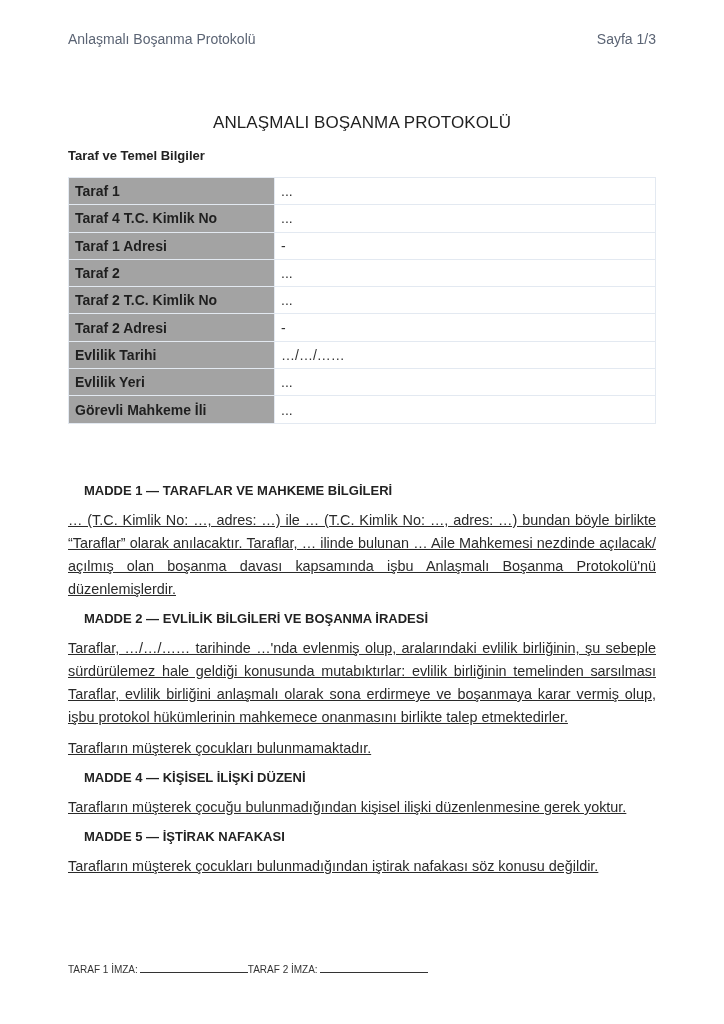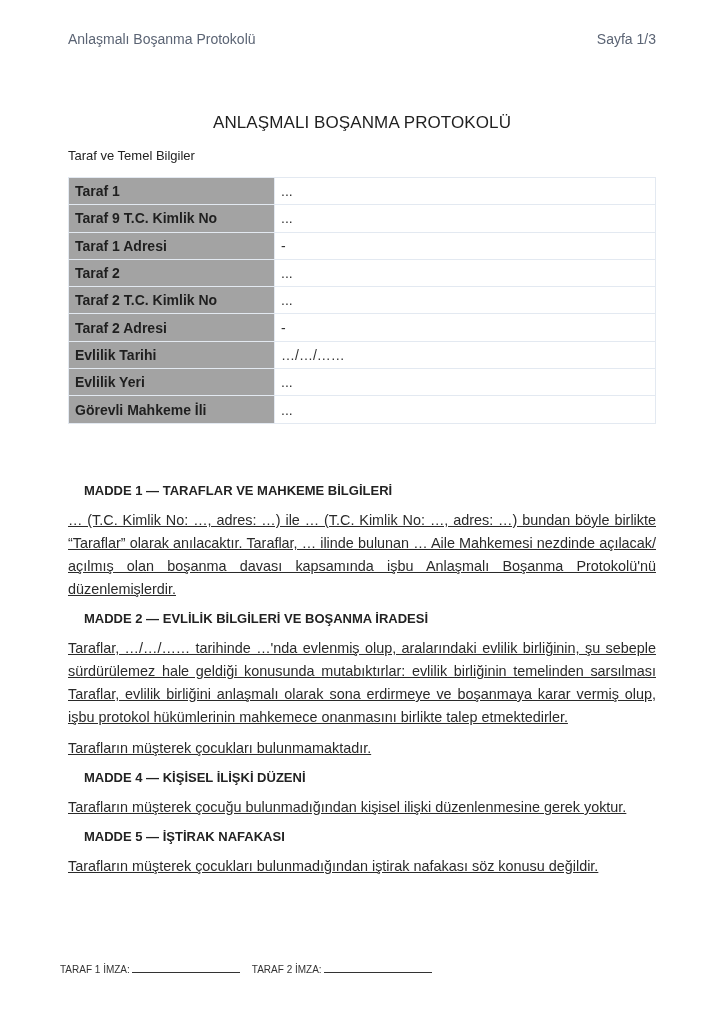--- a/index.html
+++ b/index.html
@@ -3,30 +3,30 @@
 <meta charset="utf-8">
 <style>
   html, body { margin: 0; padding: 0; background: #ffffff; }
   body { width: 724px; height: 1024px; position: relative; overflow: hidden;
          font-family: "Liberation Sans", sans-serif; color: #1f1f1f; }
   .header { position: absolute; top: 29px; left: 68px; right: 68px; height: 20px;
             display: flex; justify-content: space-between; align-items: center;
             font-size: 14px; color: #5b6474; }
   .title { position: absolute; top: 97px; left: 0; right: 0; text-align: center;
            font-size: 17px; font-weight: 500; color: #1f1f1f; letter-spacing: 0.1px; margin-top: 16px; }
-  .section-label { position: absolute; top: 148px; left: 68px; font-size: 13px; font-weight: 400; color: #222; }
+  .section-label { position: absolute; top: 148px; left: 68px; font-size: 13px; font-weight: 700; color: #222; }
   table.info { position: absolute; top: 177px; left: 68px; width: 588px; border-collapse: collapse;
                font-size: 14px; }
   table.info td { border: 1.5px solid #e3e9f1; height: 26.3px; padding: 0 6px; vertical-align: middle; }
   table.info td.k { width: 193px; background: #a3a3a3; font-weight: 600; color: #1f1f1f; }
   table.info td.v { background: #ffffff; color: #333; font-size: 14px; }
   .content { position: absolute; top: 481px; left: 68px; width: 588px; }
   .madde-title { font-size: 13px; font-weight: 600; color: #222; margin: 0 0 8px 16px; line-height: 20px; }
   .madde-text { font-size: 14.4px; line-height: 23px; color: #2a2a2a; text-align: justify; margin: 0 0 8px 0; text-decoration: underline; }
-  .sig { position: absolute; top: 963px; left: 60px; font-size: 10px; color: #333; display: flex; gap: 12px; }
+  .sig { position: absolute; top: 963px; left: 68px; font-size: 10px; color: #333; display: flex; }
   .sig span.line { display: inline-block; width: 108px; border-bottom: 1px solid #333; height: 9px; vertical-align: baseline; margin-left: 2px; }
 </style>
 </head>
 <body>
 
 <div class="header">
   <span>Anlaşmalı Boşanma Protokolü</span>
   <span>Sayfa 1/3</span>
 </div>
 
@@ -34,21 +34,21 @@
 
 <div class="section-label">Taraf ve Temel Bilgiler</div>
 
 <table class="info">
   <tbody>
     <tr>
         <td class="k">Taraf 1</td>
         <td class="v">...</td>
       </tr>
     <tr>
-        <td class="k">Taraf 9 T.C. Kimlik No</td>
+        <td class="k">Taraf 4 T.C. Kimlik No</td>
         <td class="v">...</td>
       </tr>
     <tr>
         <td class="k">Taraf 1 Adresi</td>
         <td class="v">-</td>
       </tr>
     <tr>
         <td class="k">Taraf 2</td>
         <td class="v">...</td>
       </tr>

